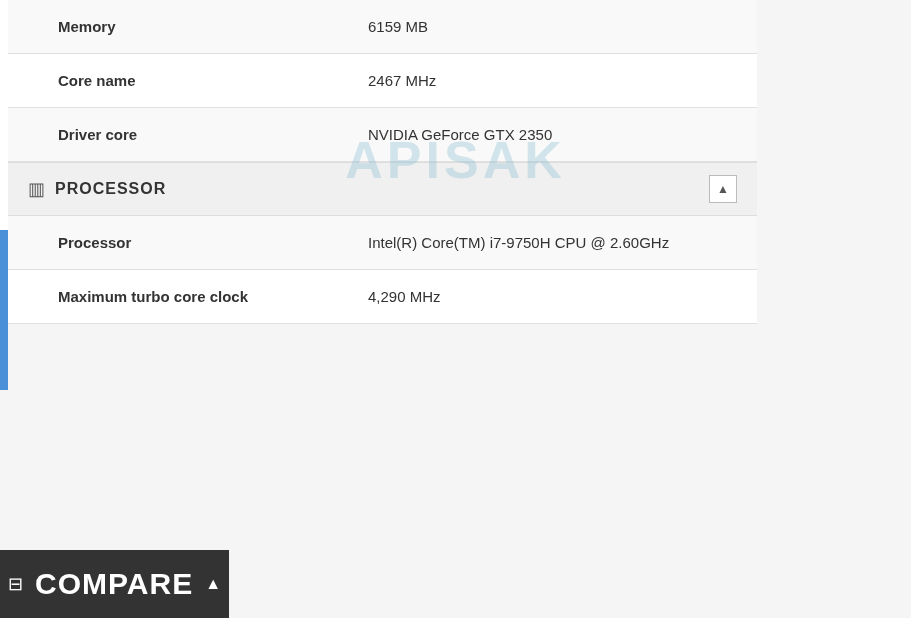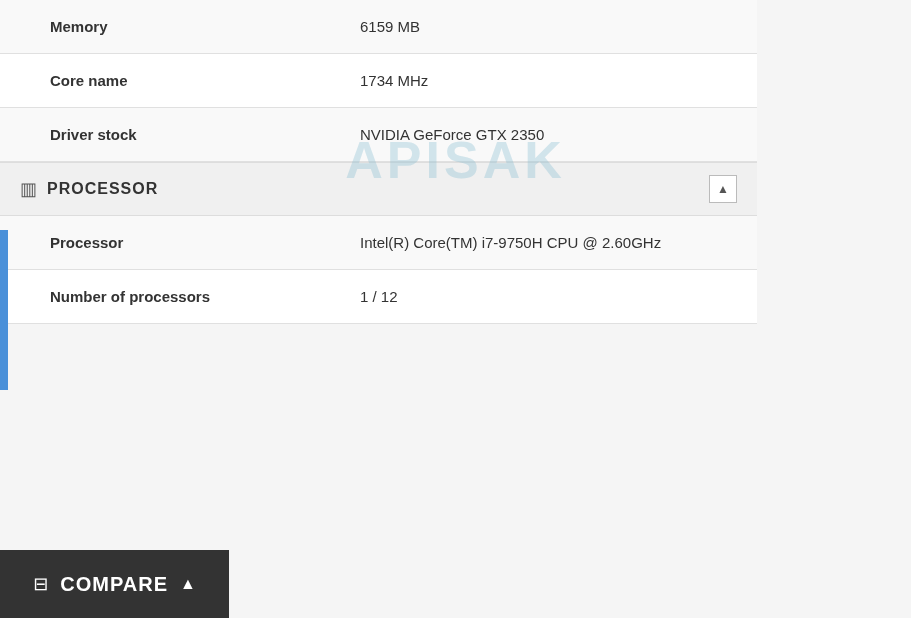--- a/index.html
+++ b/index.html
@@ -9,20 +9,21 @@
       background: #f5f5f5;
       width: 911px;
       height: 618px;
       overflow: hidden;
       position: relative;
     }
 
     .main-content {
       width: 757px;
       background: #fff;
+      padding-left: 8px;
     }
 
     .data-table {
       width: 100%;
       border-collapse: collapse;
     }
 
     .data-table tr {
       border-bottom: 1px solid #e0e0e0;
     }
@@ -122,21 +123,21 @@
       display: flex;
       align-items: center;
       justify-content: center;
       gap: 12px;
       cursor: pointer;
       z-index: 10;
     }
 
     .compare-label {
       color: #fff;
-      font-size: 20px;
+      font-size: 30px;
       font-weight: bold;
       letter-spacing: 1px;
     }
 
     .compare-arrow {
       color: #fff;
       font-size: 16px;
     }
 
     .compare-icon {
@@ -154,46 +155,46 @@
 <div class="main-content">
 
   <table class="data-table">
     <tbody id="gpu-rows">
     <tr>
       <td>Memory</td>
       <td>6159 MB</td>
     </tr>
         <tr>
       <td>Core name</td>
-      <td>1734 MHz</td>
+      <td>2467 MHz</td>
     </tr>
         <tr>
-      <td>Driver stock</td>
+      <td>Driver core</td>
       <td>NVIDIA GeForce GTX 2350</td>
     </tr>
       </tbody>
   </table>
 
   <div class="section-header">
     <div class="section-header-left">
       <span class="section-icon">▥</span>
       <span class="section-title">PROCESSOR</span>
     </div>
     <div class="collapse-btn">▲</div>
   </div>
 
   <table class="data-table">
     <tbody id="processor-rows">
     <tr>
       <td>Processor</td>
       <td>Intel(R) Core(TM) i7-9750H CPU @ 2.60GHz</td>
     </tr>
         <tr>
-      <td>Number of processors</td>
-      <td>1 / 12</td>
+      <td>Maximum turbo core clock</td>
+      <td>4,290 MHz</td>
     </tr>
       </tbody>
   </table>
 
 </div>
 
 <div class="compare-bar">
   <span class="compare-icon">⊟</span>
   <span class="compare-label">COMPARE</span>
   <span class="compare-arrow">▲</span>

